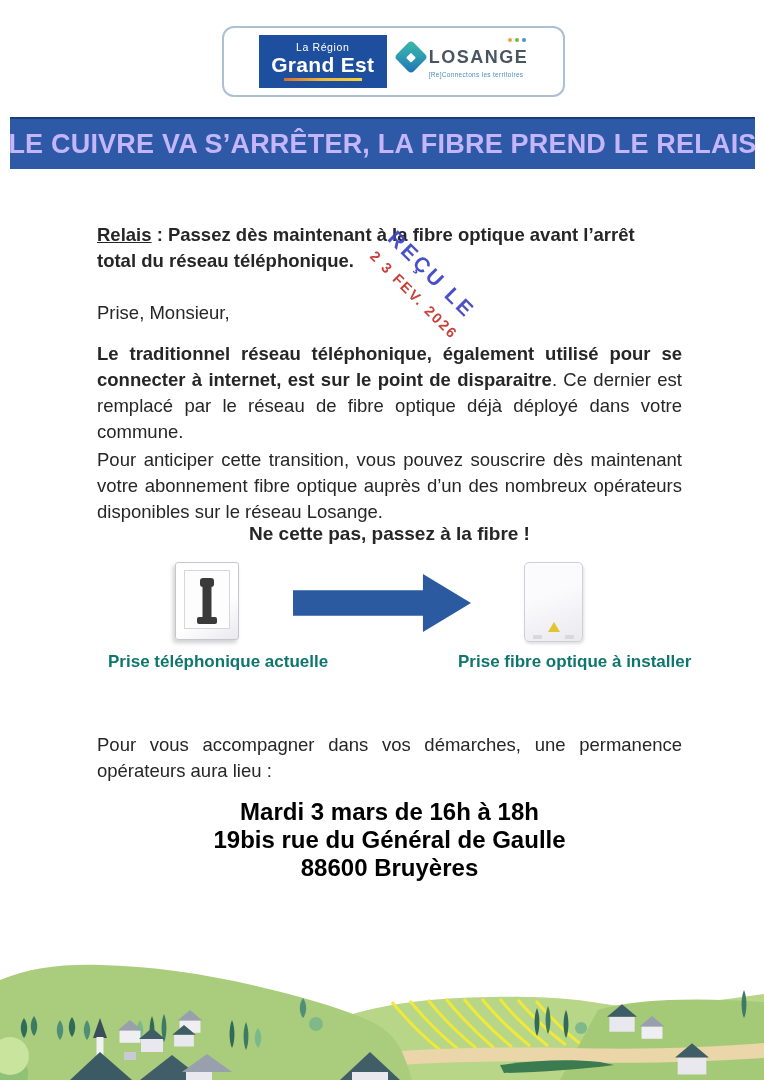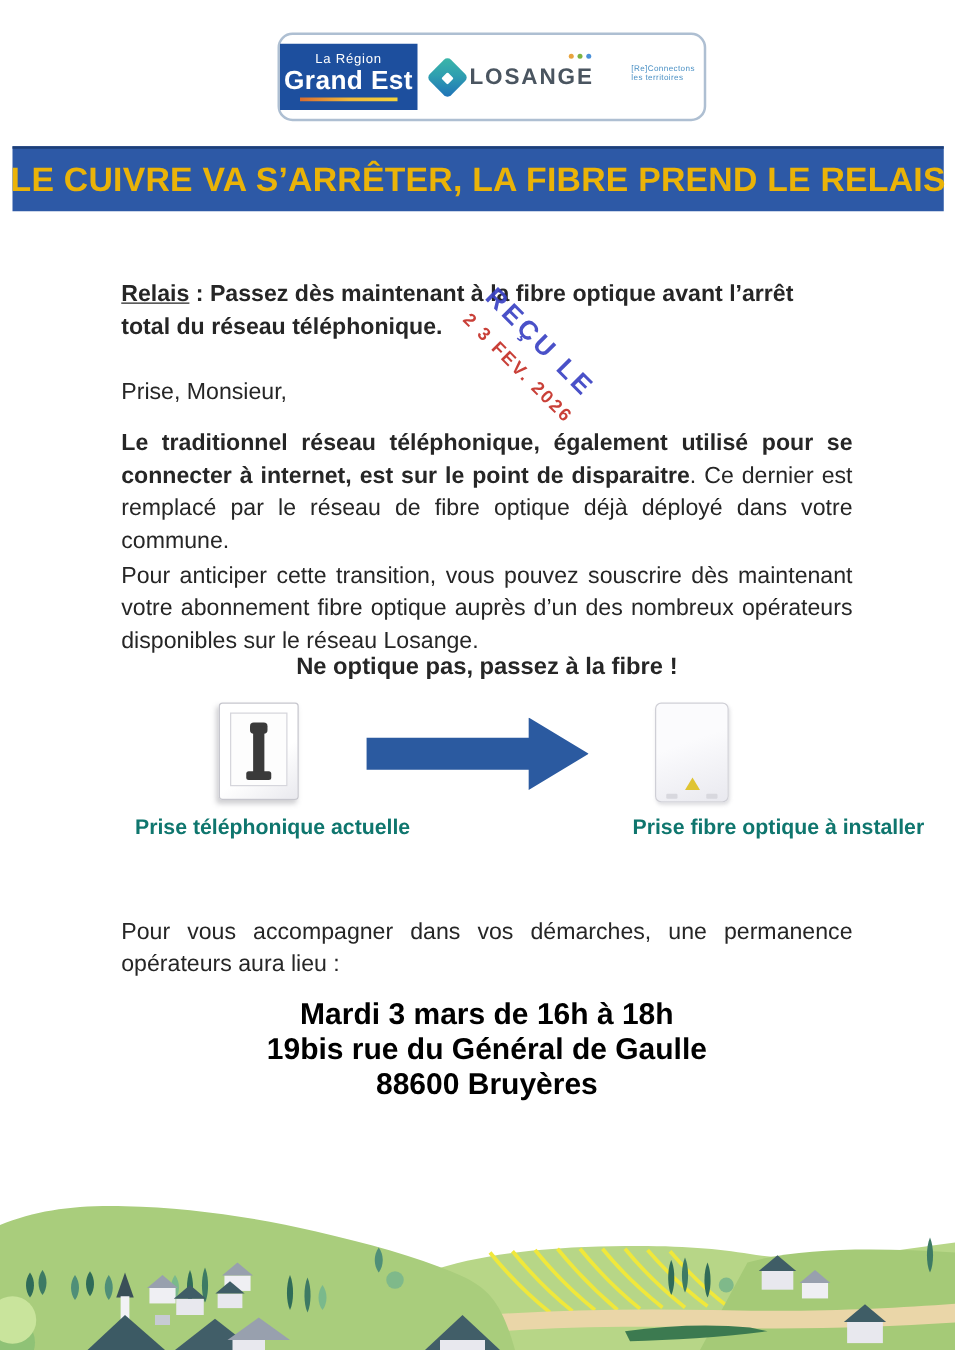--- a/index.html
+++ b/index.html
@@ -19,38 +19,38 @@
     box-sizing:border-box;
   }
   .ge-logo{
     width:128px;height:53px;background:#1d4f9e;
     display:flex;flex-direction:column;align-items:center;justify-content:center;
     color:#fff;line-height:1;
   }
   .ge-line1{font-size:10.5px;letter-spacing:.6px;margin-bottom:2px;}
   .ge-line2{font-size:21px;font-weight:bold;letter-spacing:.3px;}
   .ge-underline{width:78px;height:3px;margin-top:3px;background:linear-gradient(90deg,#d96c2f,#f0b93b,#f5d43a);}
-  .losange{display:flex;flex-direction:row;align-items:flex-start;}
+  .losange{display:flex;flex-direction:column;align-items:flex-start;}
   .losange-row{display:flex;align-items:center;gap:6px;position:relative;}
   .losange-diamond{width:24px;height:24px;transform:rotate(45deg);border-radius:4px;
     background:linear-gradient(135deg,#3cb8a8 0%,#2f9fb0 45%,#1e6fb8 100%);
     display:flex;align-items:center;justify-content:center;}
   .losange-diamond-hole{width:7px;height:7px;background:#fff;border-radius:1px;}
   .losange-name{font-size:18px;font-weight:bold;color:#4a5560;letter-spacing:1.5px;}
   .losange-dots{position:absolute;right:2px;top:-7px;display:flex;gap:3px;}
   .losange-dots i{width:4px;height:4px;border-radius:50%;display:block;}
   .dot-orange{background:#e8a33d;} .dot-green{background:#7cb342;} .dot-blue{background:#4a90d9;}
   .losange-tagline{font-size:6.5px;color:#4a90c4;margin:2px 0 0 30px;letter-spacing:.3px;}
   
   .banner{
     position:absolute;left:10px;top:117px;width:745px;height:50px;
     background:#2d59a6;border-top:2px solid #1c3e77;
     display:flex;align-items:center;justify-content:center;
   }
-  .banner-text{color:#eab308;font-size:27px;font-weight:bold;letter-spacing:.2px;white-space:nowrap;}
+  .banner-text{color:#c4b5fd;font-size:27px;font-weight:bold;letter-spacing:.2px;white-space:nowrap;}
   
   .objet{position:absolute;left:97px;top:203px;width:575px;font-size:18.5px;font-weight:bold;line-height:26px;}
   .objet-label{text-decoration:underline;}
   .salutation{position:absolute;left:97px;top:283px;font-size:18.5px;}
   .para{position:absolute;left:97px;width:585px;font-size:18.5px;line-height:26px;text-align:justify;}
   .para1{top:322px;}
   .para2{top:428px;}
   .para3{top:716px;margin-top:16px;}
   .cta{position:absolute;left:97px;top:504px;width:585px;text-align:center;font-size:19px;font-weight:bold;}
   
@@ -88,21 +88,21 @@
   }
   .fiber-warning{
     position:absolute;left:50%;bottom:9px;transform:translateX(-50%);
     width:0;height:0;border-left:6px solid transparent;border-right:6px solid transparent;
     border-bottom:10px solid #dfc433;
   }
   .fiber-notch{position:absolute;bottom:2px;width:9px;height:4px;background:#d8d8de;border-radius:1px;}
   .fiber-notch.n1{left:8px;} .fiber-notch.n2{right:8px;}
   .caption{position:absolute;top:652px;font-size:17px;font-weight:bold;color:#0f766e;white-space:nowrap;}
   .caption-left{left:108px;}
-  .caption-right{left:458px;margin-left:48px;}
+  .caption-right{left:458px;}
   
   .event{
     position:absolute;left:97px;top:798px;width:585px;text-align:center;
     color:#000000;font-size:24px;font-weight:bold;line-height:28px;
   }
   
   .landscape{position:absolute;left:0;bottom:0;width:764px;height:128px;}
   .landscape svg{display:block;width:764px;height:128px;}
 </style>
 </head>
@@ -142,21 +142,21 @@
     <div class="stamp-line1">REÇU LE</div>
     <div class="stamp-line2">2 3 FEV. 2026</div>
   </div>
 
   <p class="salutation">Prise, Monsieur,</p>
 
   <p class="para para2">Pour anticiper cette transition, vous pouvez souscrire dès maintenant votre abonnement fibre optique auprès d’un des nombreux opérateurs disponibles sur le réseau Losange.</p>
 
   <p class="para para1"><b>Le traditionnel réseau téléphonique, également utilisé pour se connecter à internet, est sur le point de disparaitre</b><span>. Ce dernier est remplacé par le réseau de fibre optique déjà déployé dans votre commune.</span></p>
 
-  <p class="cta">Ne optique pas, passez à la fibre !</p>
+  <p class="cta">Ne cette pas, passez à la fibre !</p>
 
   <div class="phone-socket">
     <div class="phone-socket-inner">
       <div class="phone-slot-cap"></div>
       <div class="phone-slot"></div>
       <div class="phone-slot-foot"></div>
     </div>
   </div>
   <div class="big-arrow"></div>
   <div class="fiber-box">

